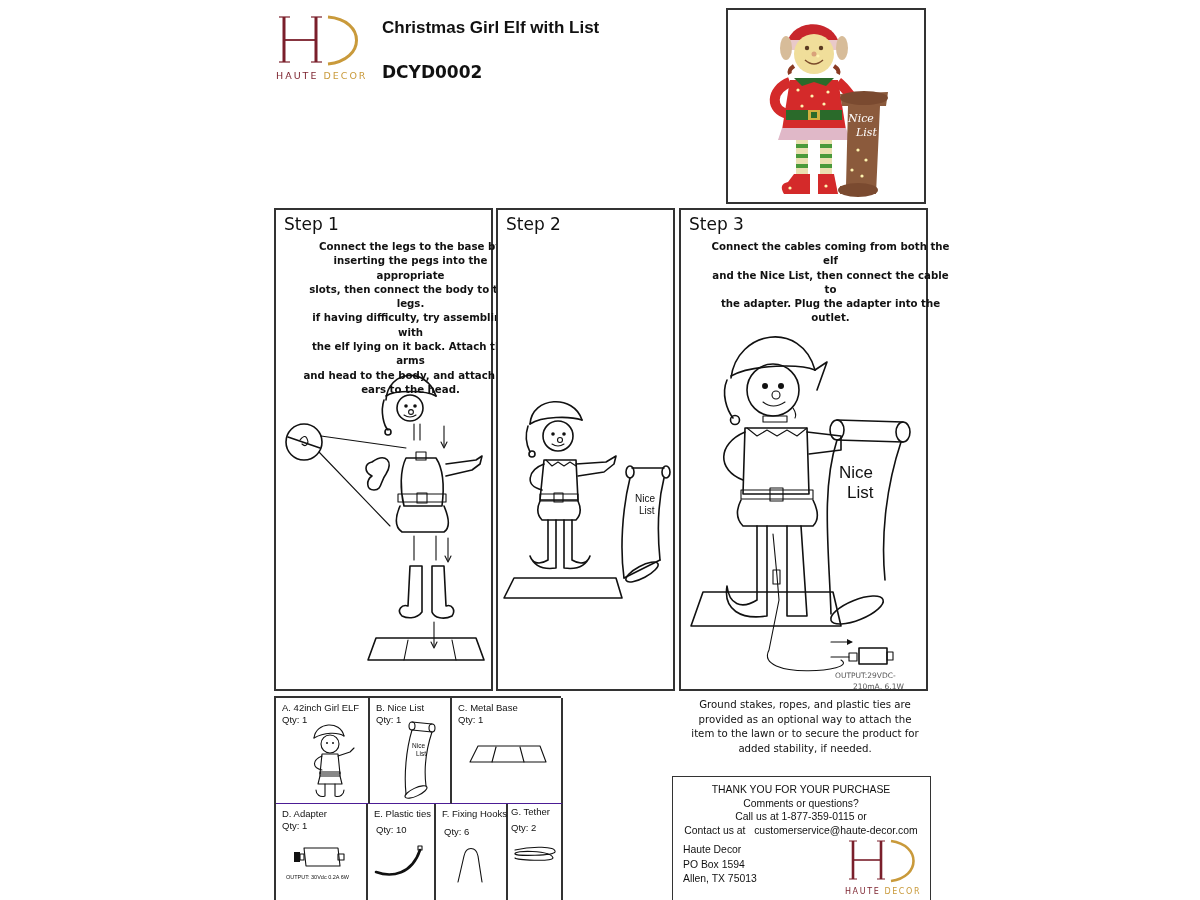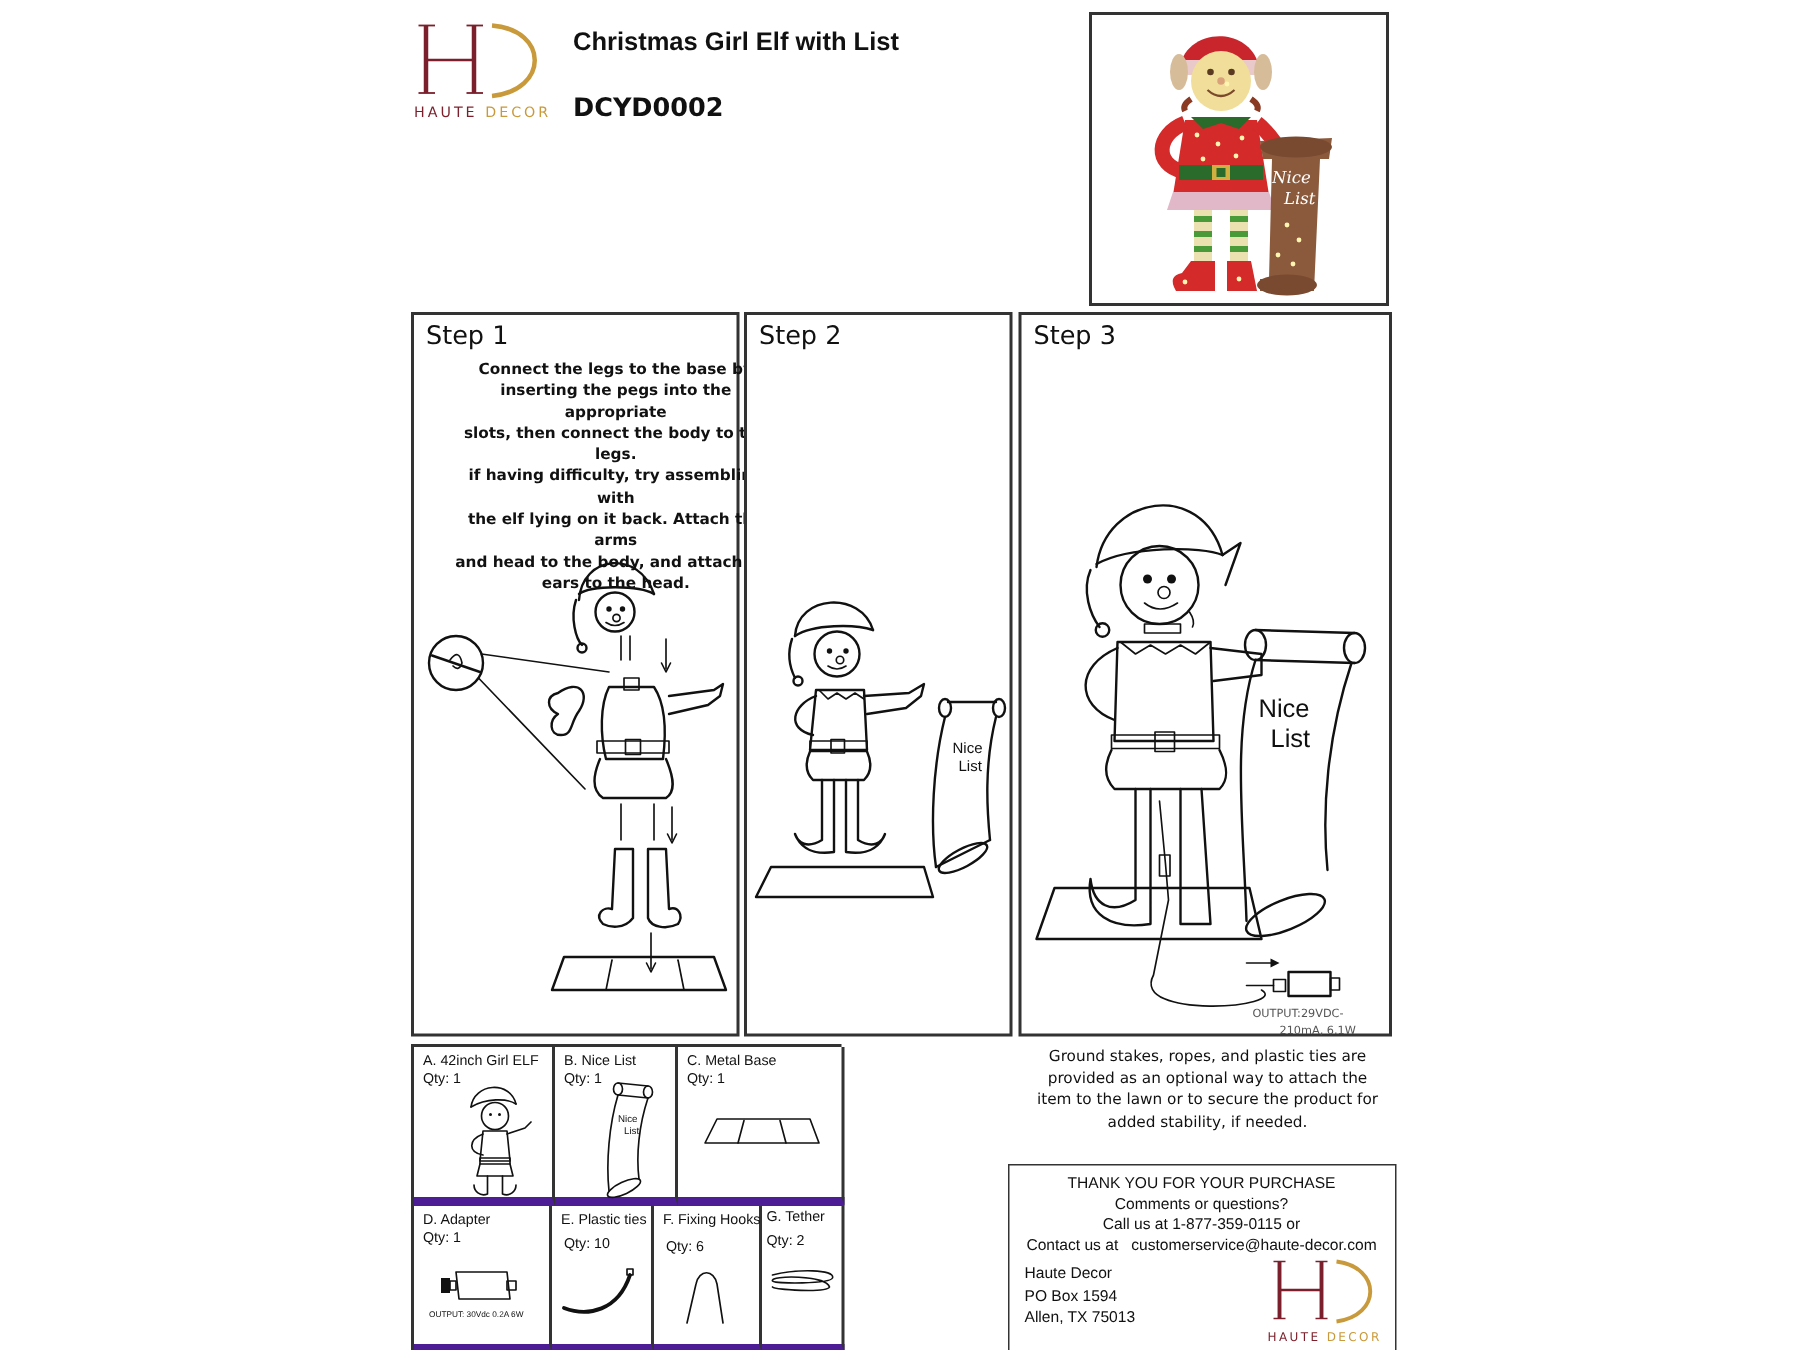--- a/index.html
+++ b/index.html
@@ -4,21 +4,21 @@
 <style>
   html, body { margin:0; padding:0; background:#ffffff; }
   body { width:1200px; height:900px; position:relative; overflow:hidden; font-family:"DejaVu Sans", sans-serif; color:#111; }
   .abs { position:absolute; }
   .box { position:absolute; border:2px solid #333; box-sizing:border-box; background:#fff; }
   .step-title { position:absolute; left:8px; top:4px; font-family:"DejaVu Sans", sans-serif; font-size:17px; font-weight:normal; color:#111; }
   .step-text { position:absolute; font-family:"DejaVu Sans", sans-serif; font-size:10.2px; font-weight:bold; line-height:14.3px; text-align:center; color:#111; white-space:pre-line;padding-left:27px; }
   .title { position:absolute; left:382px; top:18px; font-family:Liberation Sans, sans-serif; font-weight:bold; font-size:17px; color:#111; white-space:nowrap; }
   .code { position:absolute; left:382px; top:62px; font-family:"DejaVu Sans", sans-serif; font-weight:bold; font-size:17px; color:#111; }
   .logo-word { position:absolute; font-family:"DejaVu Sans", sans-serif; font-size:9.5px; letter-spacing:2px; white-space:nowrap; }
-  .part { position:absolute; border-right:2px solid #333; border-bottom:6px solid #4c1d95; box-sizing:border-box; }
+  .part { position:absolute; border-right:2px solid #333; border-bottom:1px solid #4c1d95; box-sizing:border-box; }
   .part-label { position:absolute; left:6px; top:4px; font-family:"Liberation Sans", sans-serif; font-size:9.5px; color:#111; white-space:nowrap; }
   .part-qty { position:absolute; font-family:"Liberation Sans", sans-serif; font-size:9.5px; color:#111; white-space:nowrap;text-align:right; }
   .note { position:absolute; left:672px; top:698px; width:266px; font-family:"DejaVu Sans", sans-serif; font-size:10.2px; line-height:14.5px; text-align:center; color:#111; white-space:pre-line; }
   .contact-line { font-family:"Liberation Sans", sans-serif; font-size:10.4px; line-height:13.5px; text-align:center; color:#111; white-space:nowrap; }
   .addr-line { font-family:"Liberation Sans", sans-serif; font-size:10.4px; line-height:14.5px; color:#111; }
   svg { position:absolute; overflow:visible; }
   .ln { fill:none; stroke:#111; stroke-width:1.6; stroke-linecap:round; stroke-linejoin:round; }
   .lnt { fill:none; stroke:#111; stroke-width:1.1; stroke-linecap:round; stroke-linejoin:round; }
 </style>
 </head>
@@ -207,20 +207,23 @@
     <path d="M166 88 C 158 120, 160 150, 162 170" class="ln"></path>
     <path d="M126 188 L 162 170" class="ln"></path>
     <ellipse cx="144" cy="182" rx="18" ry="6" transform="rotate(-28 144 182)" class="ln"></ellipse>
     <text x="137" y="112" font-family="Liberation Sans, sans-serif" font-size="10" fill="#111">Nice</text>
     <text x="141" y="124" font-family="Liberation Sans, sans-serif" font-size="10" fill="#111">List</text>
   </svg>
 </div>
 
 <div class="box" style="left:679px;top:208px;width:249px;height:483px;">
   <div class="step-title">Step 3</div>
+  <div class="step-text" style="left:0;top:30px;width:245px;">Connect the cables coming from both the elf
+and the Nice List, then connect the cable to
+the adapter. Plug the adapter into the outlet.</div>
   <svg width="245" height="370" style="left:0;top:110px;">
 
     <path d="M50 58 C 56 10, 120 0, 134 50" class="ln"></path>
     <path d="M50 56 C 72 44, 120 44, 134 50" class="ln"></path>
     <path d="M46 60 C 40 74, 46 90, 52 98" class="ln"></path>
     <circle cx="54" cy="100" r="4.5" class="ln"></circle>
     <path d="M134 50 L 146 42 L 136 70" class="ln"></path>
 
     <circle cx="92" cy="70" r="26" class="ln"></circle>
     <circle cx="84" cy="66" r="3" fill="#111"></circle>

